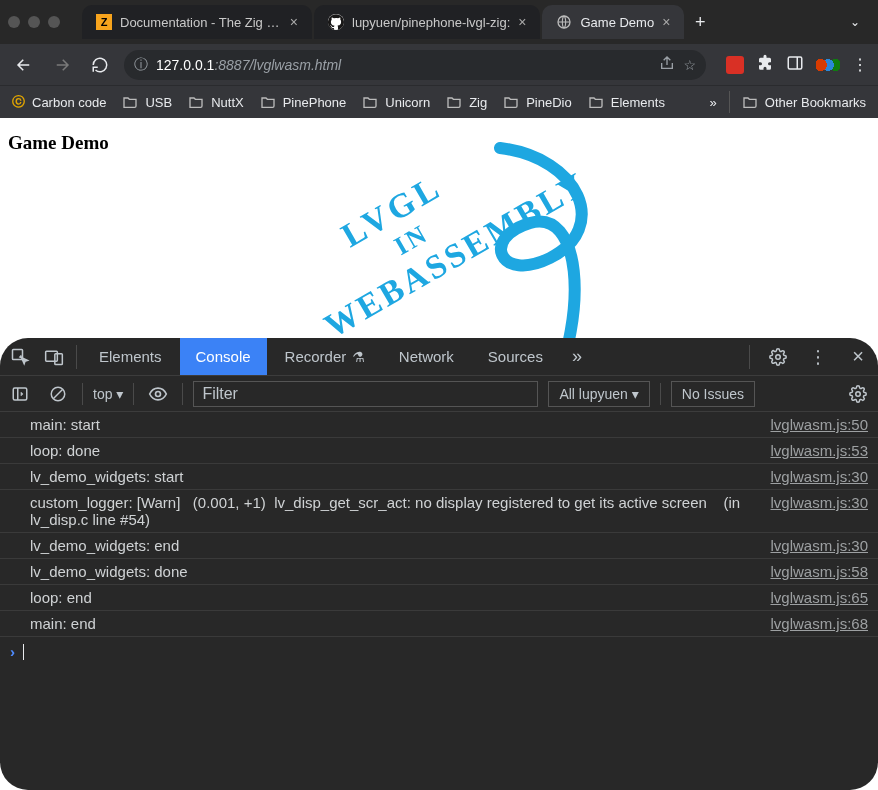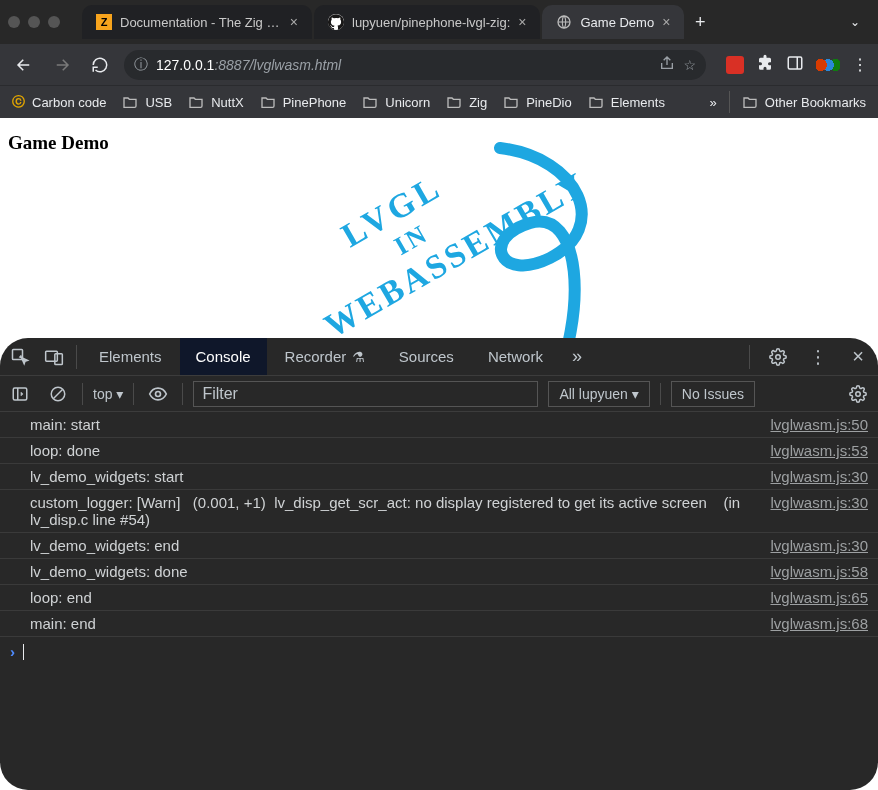--- a/index.html
+++ b/index.html
@@ -80,21 +80,21 @@
     .annotation-svg { position: absolute; left: 200px; top: -10px; pointer-events:none;}
     
     .devtools { flex: 1; background: #282828; display: flex; flex-direction: column; color:#bfc6cc;border-radius:28px;}
     .dt-tabrow {
       height: 38px; display: flex; align-items: center; gap: 2px;
       border-bottom: 1px solid #3c3c3c; padding: 0 4px;
     }
     .dt-iconbtn { width: 32px; height: 32px; display:flex;align-items:center;justify-content:center;font-size: 18px;}
     .dt-tab { padding: 0 16px; height: 100%; display:flex;align-items:center;justify-content:center;
       font-size: 15px; color: #bfc6cc; }
-    .dt-tab.active { background: #0f172a; color: #fff; }
+    .dt-tab.active { background: #3b82f6; color: #fff; }
     .dt-tab .beaker { margin-left:6px; font-size: 14px;}
     .dt-right { margin-left: auto; display: flex; gap: 8px; align-items: center;}
     .dt-sep { width:1px; height:24px; background:#4a4a4a; margin:0 4px;}
     
     .console-controls {
       height: 36px; display:flex; align-items:center; gap:10px;
       border-bottom: 1px solid #3c3c3c; padding: 0 6px; font-size: 14px;
     }
     .ctrl-sep { width:1px; height:22px; background:#4a4a4a;}
     .ctrl-btn { width: 28px; height:28px; display:flex;align-items:center;justify-content:center;}
@@ -309,22 +309,22 @@
           <rect x="13" y="8" width="9" height="13" rx="1"></rect>
         </svg>
     </div>
     <span class="dt-sep"></span>
     <div class="dt-tab">Elements</div>
     <div class="dt-tab active">Console</div>
     <div class="dt-tab">
       <span>Recorder</span>
         <span class="beaker">⚗</span>
     </div>
+    <div class="dt-tab">Network</div>
     <div class="dt-tab">Sources</div>
-    <div class="dt-tab">Network</div>
     <div class="dt-iconbtn">»</div>
     <div class="dt-right">
       <span class="dt-sep"></span>
       <div class="dt-iconbtn">
         <svg width="18" height="18" viewBox="0 0 24 24" fill="none" stroke="#bfc6cc" stroke-width="2">
             <circle cx="12" cy="12" r="3"></circle>
             <path d="M19.4 15a1.7 1.7 0 0 0 .34 1.87l.06.06a2 2 0 1 1-2.83 2.83l-.06-.06A1.7 1.7 0 0 0 15 19.4a1.7 1.7 0 0 0-1 1.55V21a2 2 0 0 1-4 0v-.09A1.7 1.7 0 0 0 9 19.4a1.7 1.7 0 0 0-1.87.34l-.06.06a2 2 0 1 1-2.83-2.83l.06-.06A1.7 1.7 0 0 0 4.6 15a1.7 1.7 0 0 0-1.55-1H3a2 2 0 0 1 0-4h.09A1.7 1.7 0 0 0 4.6 9a1.7 1.7 0 0 0-.34-1.87l-.06-.06a2 2 0 1 1 2.83-2.83l.06.06A1.7 1.7 0 0 0 9 4.6a1.7 1.7 0 0 0 1-1.55V3a2 2 0 0 1 4 0v.09c0 .66.39 1.26 1 1.51a1.7 1.7 0 0 0 1.87-.34l.06-.06a2 2 0 1 1 2.83 2.83l-.06.06A1.7 1.7 0 0 0 19.4 9c.25.61.85 1 1.51 1H21a2 2 0 0 1 0 4h-.09a1.7 1.7 0 0 0-1.51 1z"></path>
           </svg>
       </div>
       <div class="dt-iconbtn">⋮</div>

